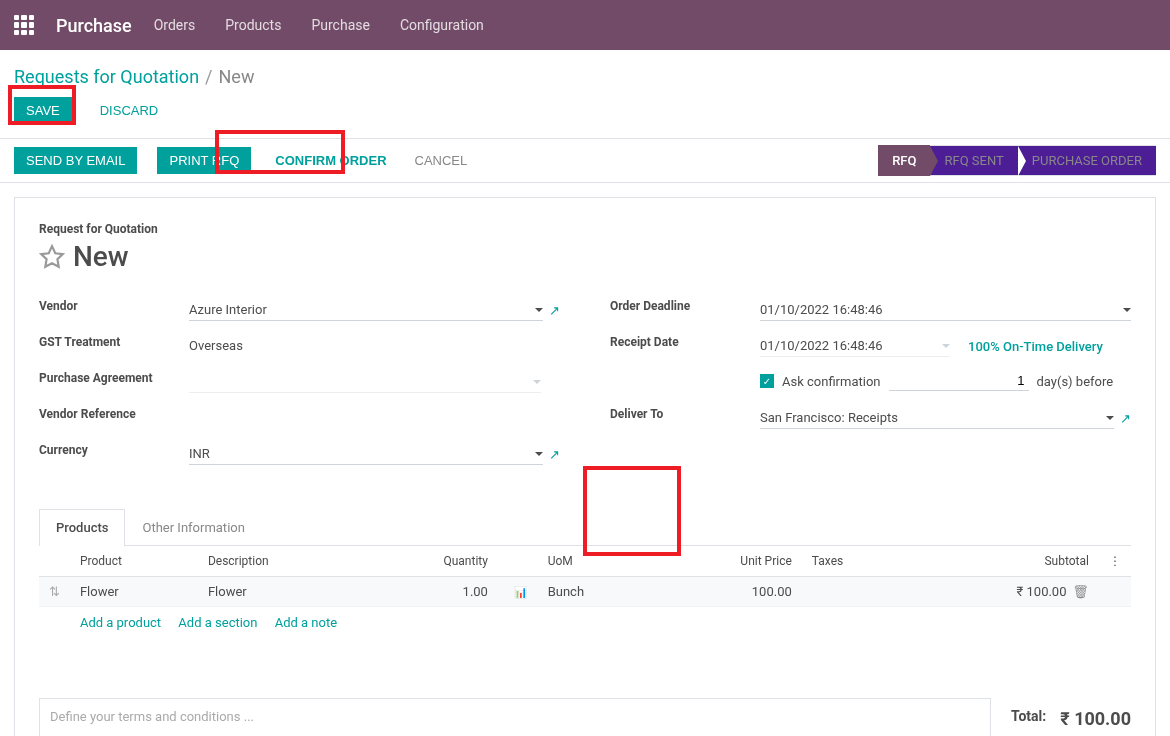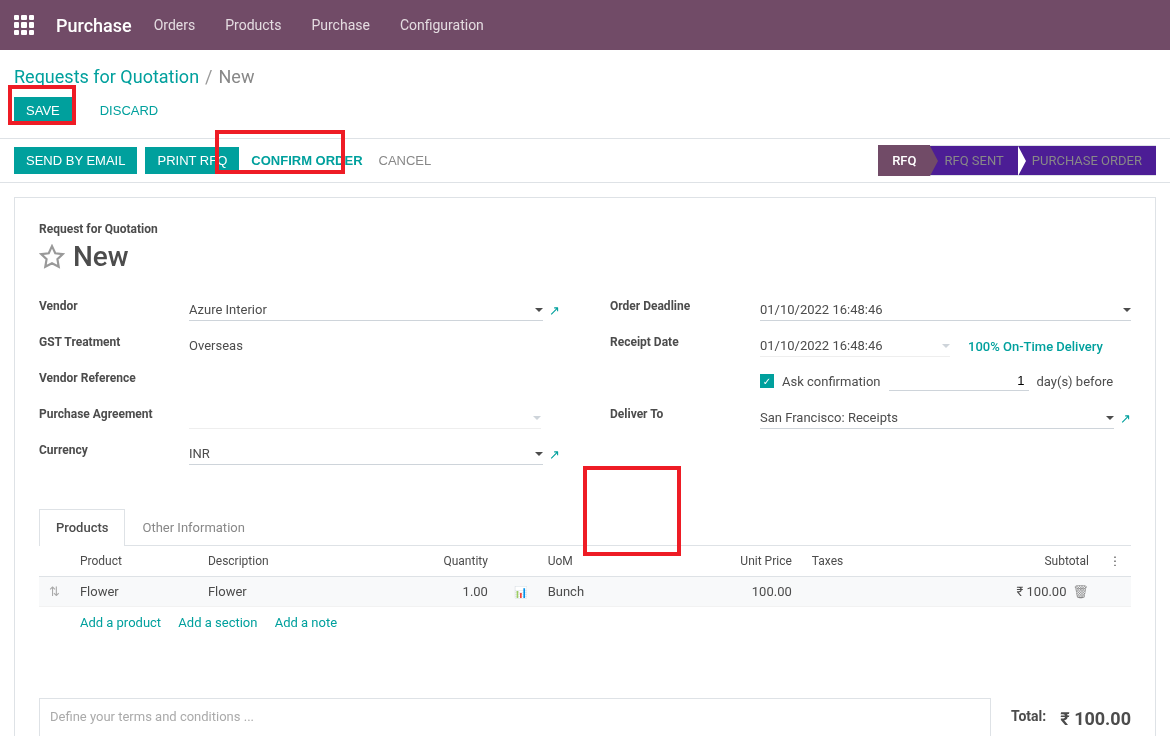--- a/index.html
+++ b/index.html
@@ -16,21 +16,21 @@
     .breadcrumb { display: flex; align-items: center; gap: 6px; font-size: 18px; margin-bottom: 10px; padding-top: 6px; }
     .breadcrumb-link { color: #00a09d; cursor: pointer; }
     .breadcrumb-sep { color: #999; }
     .breadcrumb-new { color: #888; }
     
     .toolbar { display: flex; gap: 24px; align-items: center; margin-bottom: 14px; }
     .btn { background: #00a09d; color: #fff; border: none; padding: 6px 12px; font-size: 13px; font-weight: 500; cursor: pointer; }
     .btn-link { color: #00a09d; background: none; border: none; padding: 6px 4px; font-size: 13px; font-weight: 500; cursor: pointer; }
     
     .action-bar { display: flex; align-items: center; border-top: 1px solid #dee2e6; border-bottom: 1px solid #dee2e6; padding: 6px 0; margin: 0 -14px; padding-left: 14px; padding-right: 14px; }
-    .action-bar-left { display: flex; gap: 8px; }
+    .action-bar-left { display: flex; gap: 20px; }
     .status-bar { margin-left: auto; display: flex; align-items: center; }
     .status-step { padding: 7px 14px; font-size: 13px; color: #888; background: #4c1d95; border-top: 1px solid #dee2e6; border-bottom: 1px solid #dee2e6; position: relative; }
     .status-step.active { background: #714B67; color: #fff; border-color: #714B67; font-weight: 500; }
     .status-step::after { content: ''; position: absolute; right: -8px; top: 0; width: 0; height: 0; border-top: 15px solid transparent; border-bottom: 15px solid transparent; border-left: 8px solid #fff; z-index: 1; }
     .status-step.active::after { border-left-color: #714B67; }
     .status-step:last-child::after { display: none; }
     .status-step::before { content: ''; position: absolute; right: -9px; top: -1px; width: 0; height: 0; border-top: 16px solid transparent; border-bottom: 16px solid transparent; border-left: 9px solid #dee2e6; z-index: 0; }
     .status-step:last-child::before { display: none; }
     
     .form-card { border: 1px solid #dee2e6; margin: 14px 0; padding: 24px; }
@@ -154,32 +154,32 @@
             <span class="external-icon">↗</span>
           </div>
         </div>
         <div class="form-row">
           <div class="form-label">GST Treatment</div>
           <div class="form-field">
                 <span class="field-static">Overseas</span>
               </div>
         </div>
         <div class="form-row">
-          <div class="form-label">Vendor Reference</div>
-          <div class="form-field">
-                <span class="field-static"></span>
-              </div>
-        </div>
-        <div class="form-row">
           <div class="form-label">Purchase Agreement</div>
           <div class="form-field">
             <input class="field-input" style="border-bottom-color: rgb(238, 238, 238);">
             <span class="dropdown-caret muted"></span>
             <span style="width:13px;"></span>
           </div>
+        </div>
+        <div class="form-row">
+          <div class="form-label">Vendor Reference</div>
+          <div class="form-field">
+                <span class="field-static"></span>
+              </div>
         </div>
         <div class="form-row">
           <div class="form-label">Currency</div>
           <div class="form-field">
             <input class="field-input" value="INR" style="">
             <span class="dropdown-caret"></span>
             <span class="external-icon">↗</span>
           </div>
         </div>
       </div>

